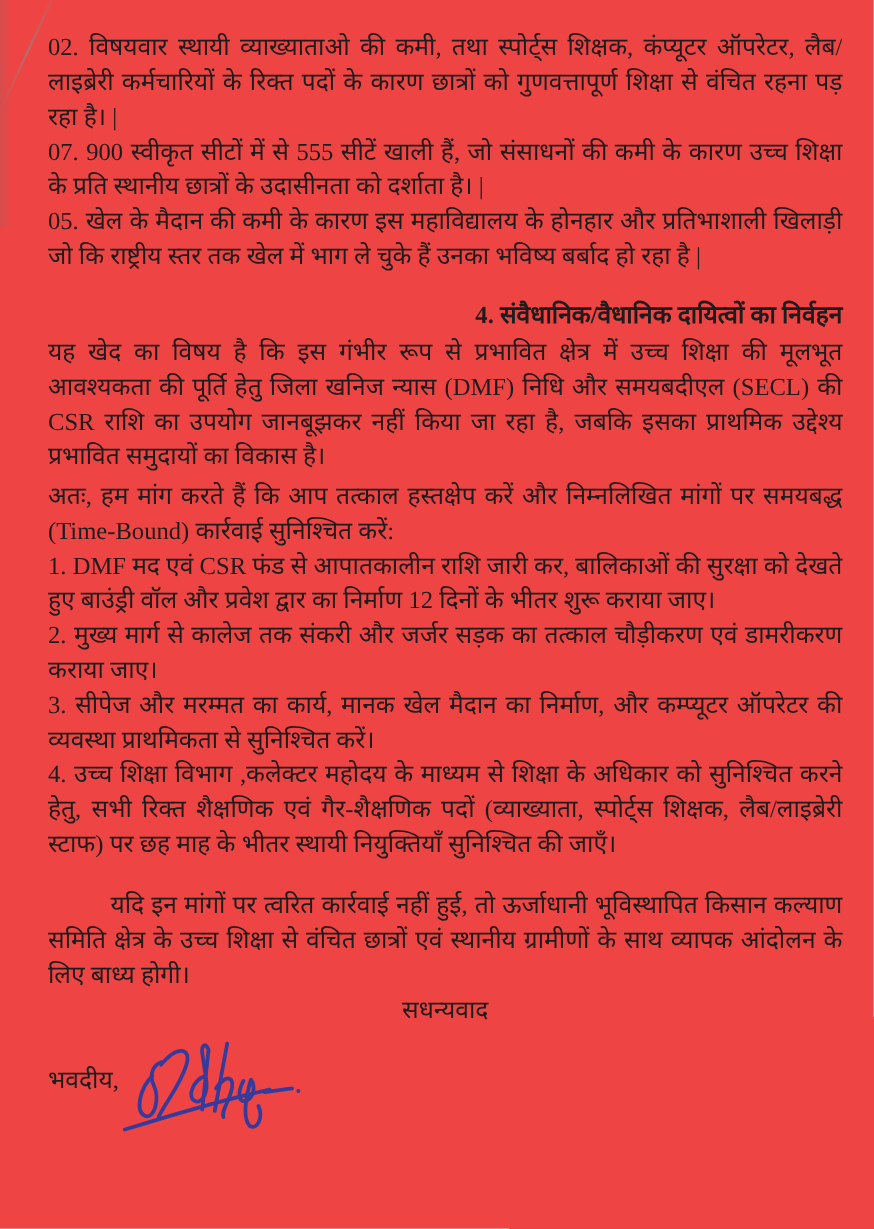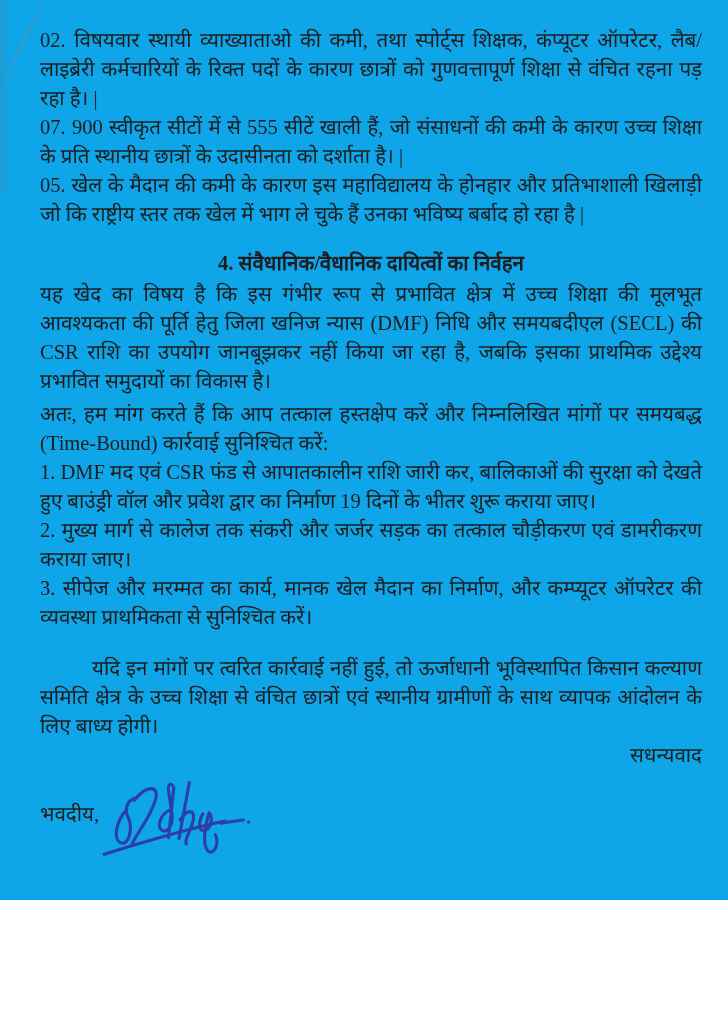--- a/index.html
+++ b/index.html
@@ -2,53 +2,53 @@
 <html><head>
 <meta charset="utf-8">
 <style>
   html,body{margin:0;padding:0;}
   body{
     width:728px;height:1024px;overflow:hidden;
     background:#ffffff;
     font-family:"Liberation Serif","DejaVu Serif",serif;
   }
   .page{
-    position:relative;width:728px;height:900px;
-    background:#0ea5e9;color:#1d1d1d;text-decoration:underline;
+    position:relative;width:728px;height:1024px;
+    background:#ef4444;color:#1d1d1d;text-decoration:underline;
   }
   
   .left-shade{
     position:absolute;left:0;top:0;width:10px;height:190px;
     background:linear-gradient(to right, rgba(110,110,110,0.20), rgba(110,110,110,0));
     pointer-events:none;
   }
   .corner-crease{
     position:absolute;left:-32px;top:42px;width:110px;height:2px;
     background:linear-gradient(to right, rgba(140,138,135,0.0), rgba(140,138,135,0.55), rgba(140,138,135,0.1));
     transform:rotate(-65deg);
   }
   .content{
     position:absolute;left:40px;top:26px;width:662px;
     font-size:20.5px;line-height:29px;
     text-align:justify;
   }
   .content p{margin:0;}
   .pt{margin:0;}
   .heading{
-    font-weight:bold;text-align:center;
+    font-weight:bold;text-align:right;
   }
   .sec4-heading{margin-top:20px !important;}
   .sec4-body{margin-top:2px !important;}
   .demands-heading{margin-top:32px !important;margin-left:6px !important;}
   .demands-intro{margin-top:4px !important;}
   .closing{
     margin-top:22px !important;
     text-indent:52px;
   }
-  .thanks{text-align:right;}
+  .thanks{text-align:center;}
   .sig-row{
     position:relative;margin-top:24px;height:48px;text-align:left;
   }
   .salutation{display:inline-block;padding-top:6px;}
   .signature-svg{
     position:absolute;left:62px;top:-16px;width:156px;height:84px;
   }
 </style>
 </head>
 <body>
@@ -61,23 +61,24 @@
 
     <p class="pt">02. विषयवार स्थायी व्याख्याताओ की कमी, तथा स्पोर्ट्स शिक्षक, कंप्यूटर ऑपरेटर, लैब/लाइब्रेरी कर्मचारियों के रिक्त पदों के कारण छात्रों को गुणवत्तापूर्ण शिक्षा से वंचित रहना पड़ रहा है। |</p>
     <p class="pt">07. 900 स्वीकृत सीटों में से 555 सीटें खाली हैं, जो संसाधनों की कमी के कारण उच्च शिक्षा के प्रति स्थानीय छात्रों के उदासीनता को दर्शाता है। |</p>
     <p class="pt">05. खेल के मैदान की कमी के कारण इस महाविद्यालय के होनहार और प्रतिभाशाली खिलाड़ी जो कि राष्ट्रीय स्तर तक खेल में भाग ले चुके हैं उनका भविष्य बर्बाद हो रहा है |</p>
 
     <p class="heading sec4-heading">4. संवैधानिक/वैधानिक दायित्वों का निर्वहन</p>
     <p class="sec4-body">यह खेद का विषय है कि इस गंभीर रूप से प्रभावित क्षेत्र में उच्च शिक्षा की मूलभूत आवश्यकता की पूर्ति हेतु जिला खनिज न्यास (DMF) निधि और समयबदीएल (SECL) की CSR राशि का उपयोग जानबूझकर नहीं किया जा रहा है, जबकि इसका प्राथमिक उद्देश्य प्रभावित समुदायों का विकास है।</p>
 
     <p class="demands-intro">अतः, हम मांग करते हैं कि आप तत्काल हस्तक्षेप करें और निम्नलिखित मांगों पर समयबद्ध (Time-Bound) कार्रवाई सुनिश्चित करें:</p>
 
-    <p class="pt">1.  DMF मद एवं CSR फंड से आपातकालीन राशि जारी कर, बालिकाओं की सुरक्षा को देखते हुए बाउंड्री वॉल और प्रवेश द्वार का निर्माण 19 दिनों के भीतर शुरू कराया जाए।</p>
+    <p class="pt">1.  DMF मद एवं CSR फंड से आपातकालीन राशि जारी कर, बालिकाओं की सुरक्षा को देखते हुए बाउंड्री वॉल और प्रवेश द्वार का निर्माण 12 दिनों के भीतर शुरू कराया जाए।</p>
     <p class="pt">2. मुख्य मार्ग से कालेज तक संकरी और जर्जर सड़क का तत्काल चौड़ीकरण एवं डामरीकरण कराया जाए।</p>
     <p class="pt">3. सीपेज और मरम्मत का कार्य, मानक खेल मैदान का निर्माण, और कम्प्यूटर ऑपरेटर की व्यवस्था प्राथमिकता  से सुनिश्चित करें।</p>
+    <p class="pt">4. उच्च शिक्षा विभाग ,कलेक्टर महोदय के माध्यम से शिक्षा के अधिकार को सुनिश्चित करने हेतु, सभी रिक्त शैक्षणिक एवं गैर-शैक्षणिक पदों (व्याख्याता, स्पोर्ट्स शिक्षक, लैब/लाइब्रेरी स्टाफ) पर छह माह के भीतर स्थायी नियुक्तियाँ सुनिश्चित की जाएँ।</p>
 
     <p class="closing">यदि इन मांगों पर त्वरित कार्रवाई नहीं हुई, तो ऊर्जाधानी भूविस्थापित किसान कल्याण समिति क्षेत्र के उच्च शिक्षा से वंचित छात्रों एवं स्थानीय ग्रामीणों के साथ व्यापक आंदोलन के लिए बाध्य होगी।</p>
     <p class="thanks">सधन्यवाद</p>
 
     <div class="sig-row">
       <span class="salutation">भवदीय,</span>
       <svg class="signature-svg" viewBox="0 0 150 80" fill="none" xmlns="http://www.w3.org/2000/svg">
         <g stroke="#2c3ba1" stroke-width="3" stroke-linecap="round" stroke-linejoin="round" opacity="0.95">
 
           <path d="M2,73 C34,63 76,50 118,41"></path>

